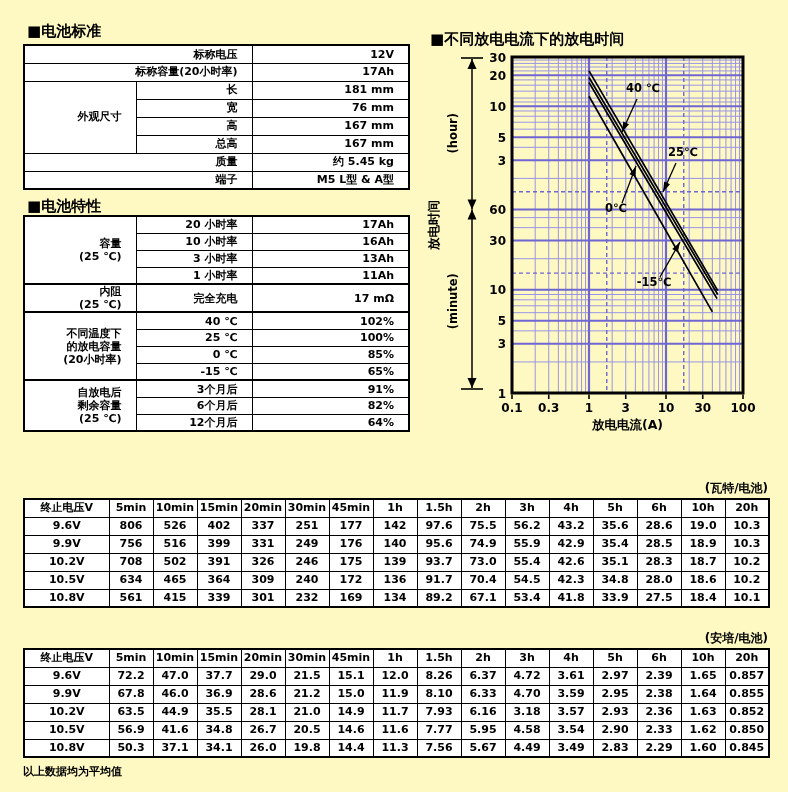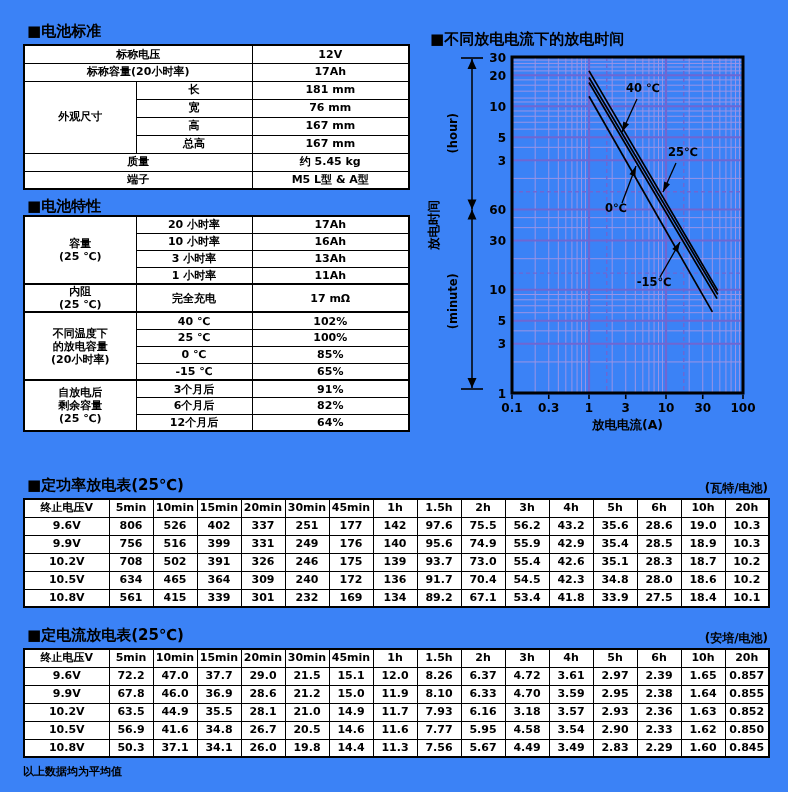--- a/index.html
+++ b/index.html
@@ -1,24 +1,24 @@
 <!DOCTYPE html>
 <html><head>
 <meta charset="utf-8">
 <style>
   html,body{margin:0;padding:0;background:#fff;}
-  #page{position:relative;width:788px;height:792px;background:#3b82f6;overflow:hidden;
+  #page{position:relative;width:788px;height:792px;background:#fef9c3;overflow:hidden;
         font-family:"DejaVu Sans","Liberation Sans",sans-serif;color:#000;}
   .abs{position:absolute;}
   .sec-title{font-size:15px;font-weight:bold;white-space:nowrap;}
   .unit-note{font-size:12px;font-weight:bold;}
   table{border-collapse:collapse;table-layout:fixed;background:#fff;}
   table.spec{border:2px solid #000;}
-  table.spec td{border:1px solid #000;font-size:11px;font-weight:bold;text-align:center;
-                vertical-align:middle;padding:0 2px;line-height:1.2;}
+  table.spec td{border:1px solid #000;font-size:11px;font-weight:bold;text-align:right;
+                vertical-align:middle;padding:0 14px;line-height:1.2;}
   #std-table tr{height:18px;}
   #chr-table tr{height:17px;}
   #chr-table tr.tall{height:21px;}
   #chr-table tr.sect td{border-top:2px solid #000;}
   table.grid{border:2px solid #000;}
   table.grid td{border:1px solid #000;font-size:11px;font-weight:bold;text-align:center;
                 vertical-align:middle;padding:0;line-height:1.1;}
   table.grid tr{height:18px;}
   svg text{font-family:"DejaVu Sans","Liberation Sans",sans-serif;}
   .footnote{font-size:11px;font-weight:bold;}
@@ -249,21 +249,20 @@
       <polygon points="0,0 -10,3.2 -10,-3.2" fill="#000" transform="translate(238 147) rotate(114.14554196042165)"></polygon>
       <text x="258" y="111" fill="#000" font-size="11.5" font-weight="bold" text-anchor="middle">25℃</text>
       <line x1="197" y1="158" x2="211" y2="121" stroke="#000" stroke-width="1.3"></line>
       <polygon points="0,0 -10,3.2 -10,-3.2" fill="#000" transform="translate(211 121) rotate(-69.27444113443946)"></polygon>
       <text x="191" y="167" fill="#000" font-size="11.5" font-weight="bold" text-anchor="middle">0℃</text>
       <line x1="235" y1="232" x2="255" y2="197" stroke="#000" stroke-width="1.3"></line>
       <polygon points="0,0 -10,3.2 -10,-3.2" fill="#000" transform="translate(255 197) rotate(-60.25511870305779)"></polygon>
       <text x="229" y="241" fill="#000" font-size="11.5" font-weight="bold" text-anchor="middle">-15℃</text>
     </svg>
 
-  <div class="abs sec-title" style="left:27px;top:476px;">■定功率放电表(25℃)</div>
   <div class="abs unit-note" style="right:20px;top:480px;">(瓦特/电池)</div>
   <table class="abs grid" id="pw-table" style="left:23px;top:498px;width:745px;">
     <colgroup id="pw-cols">
         <col style="width: 85px;">
         <col style="width: 44px;">
         <col style="width: 44px;">
         <col style="width: 44px;">
         <col style="width: 44px;">
         <col style="width: 44px;">
         <col style="width: 44px;">
@@ -382,21 +381,20 @@
           <td>53.4</td>
           <td>41.8</td>
           <td>33.9</td>
           <td>27.5</td>
           <td>18.4</td>
           <td>10.1</td>
         </tr>
       </tbody>
   </table>
 
-  <div class="abs sec-title" style="left:27px;top:626px;">■定电流放电表(25℃)</div>
   <div class="abs unit-note" style="right:20px;top:630px;">(安培/电池)</div>
   <table class="abs grid" id="cu-table" style="left:23px;top:648px;width:745px;">
     <colgroup id="cu-cols">
         <col style="width: 85px;">
         <col style="width: 44px;">
         <col style="width: 44px;">
         <col style="width: 44px;">
         <col style="width: 44px;">
         <col style="width: 44px;">
         <col style="width: 44px;">

